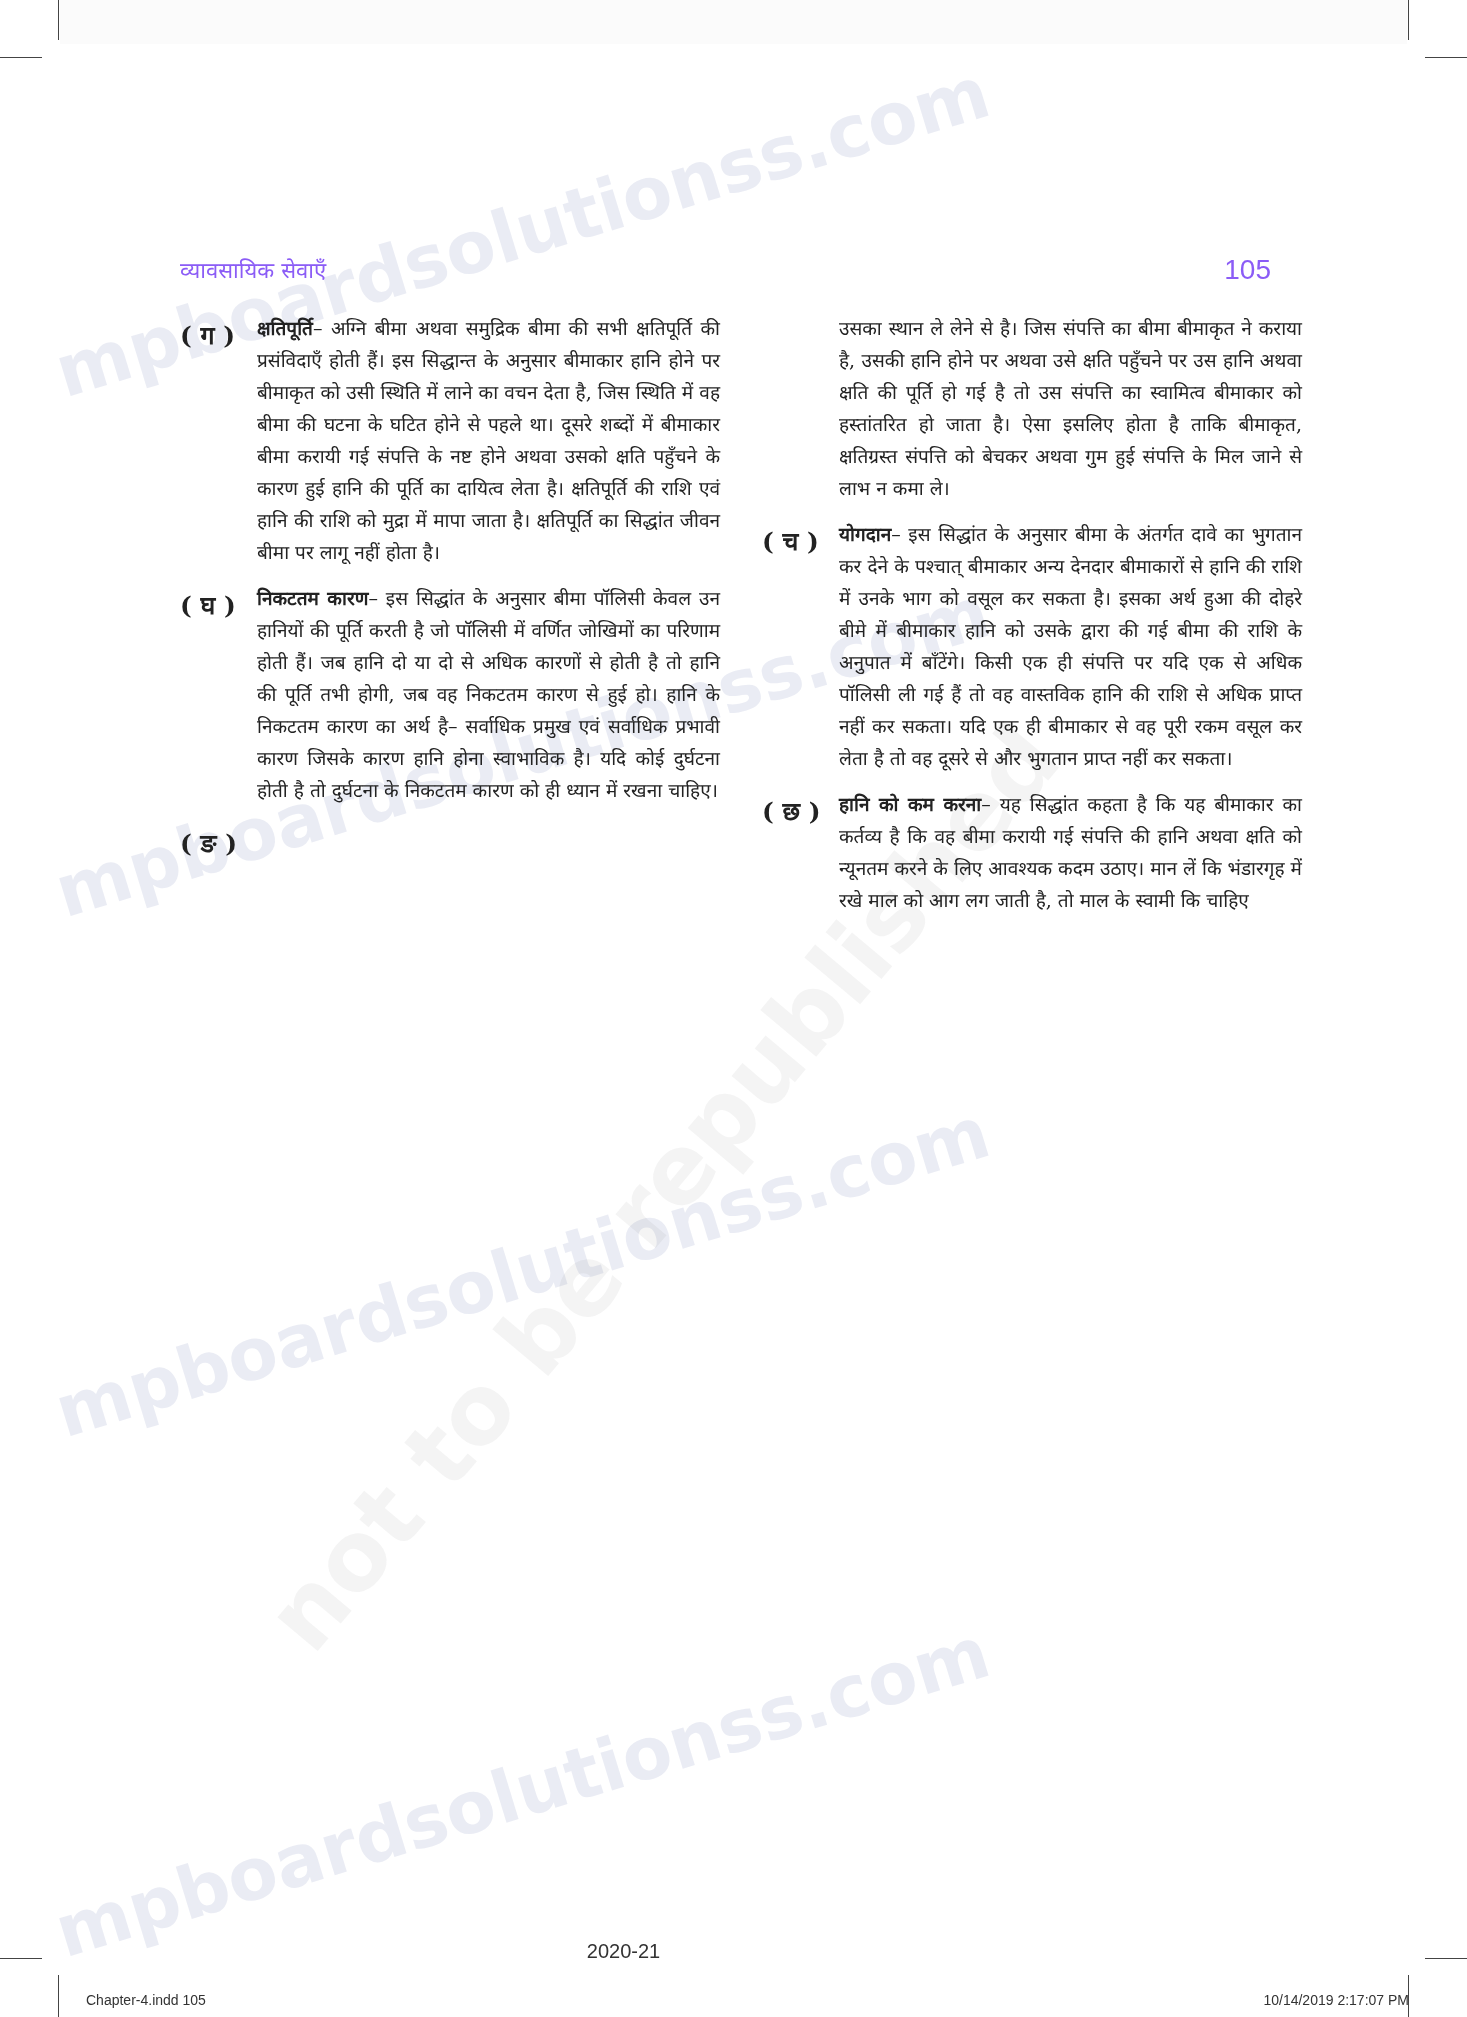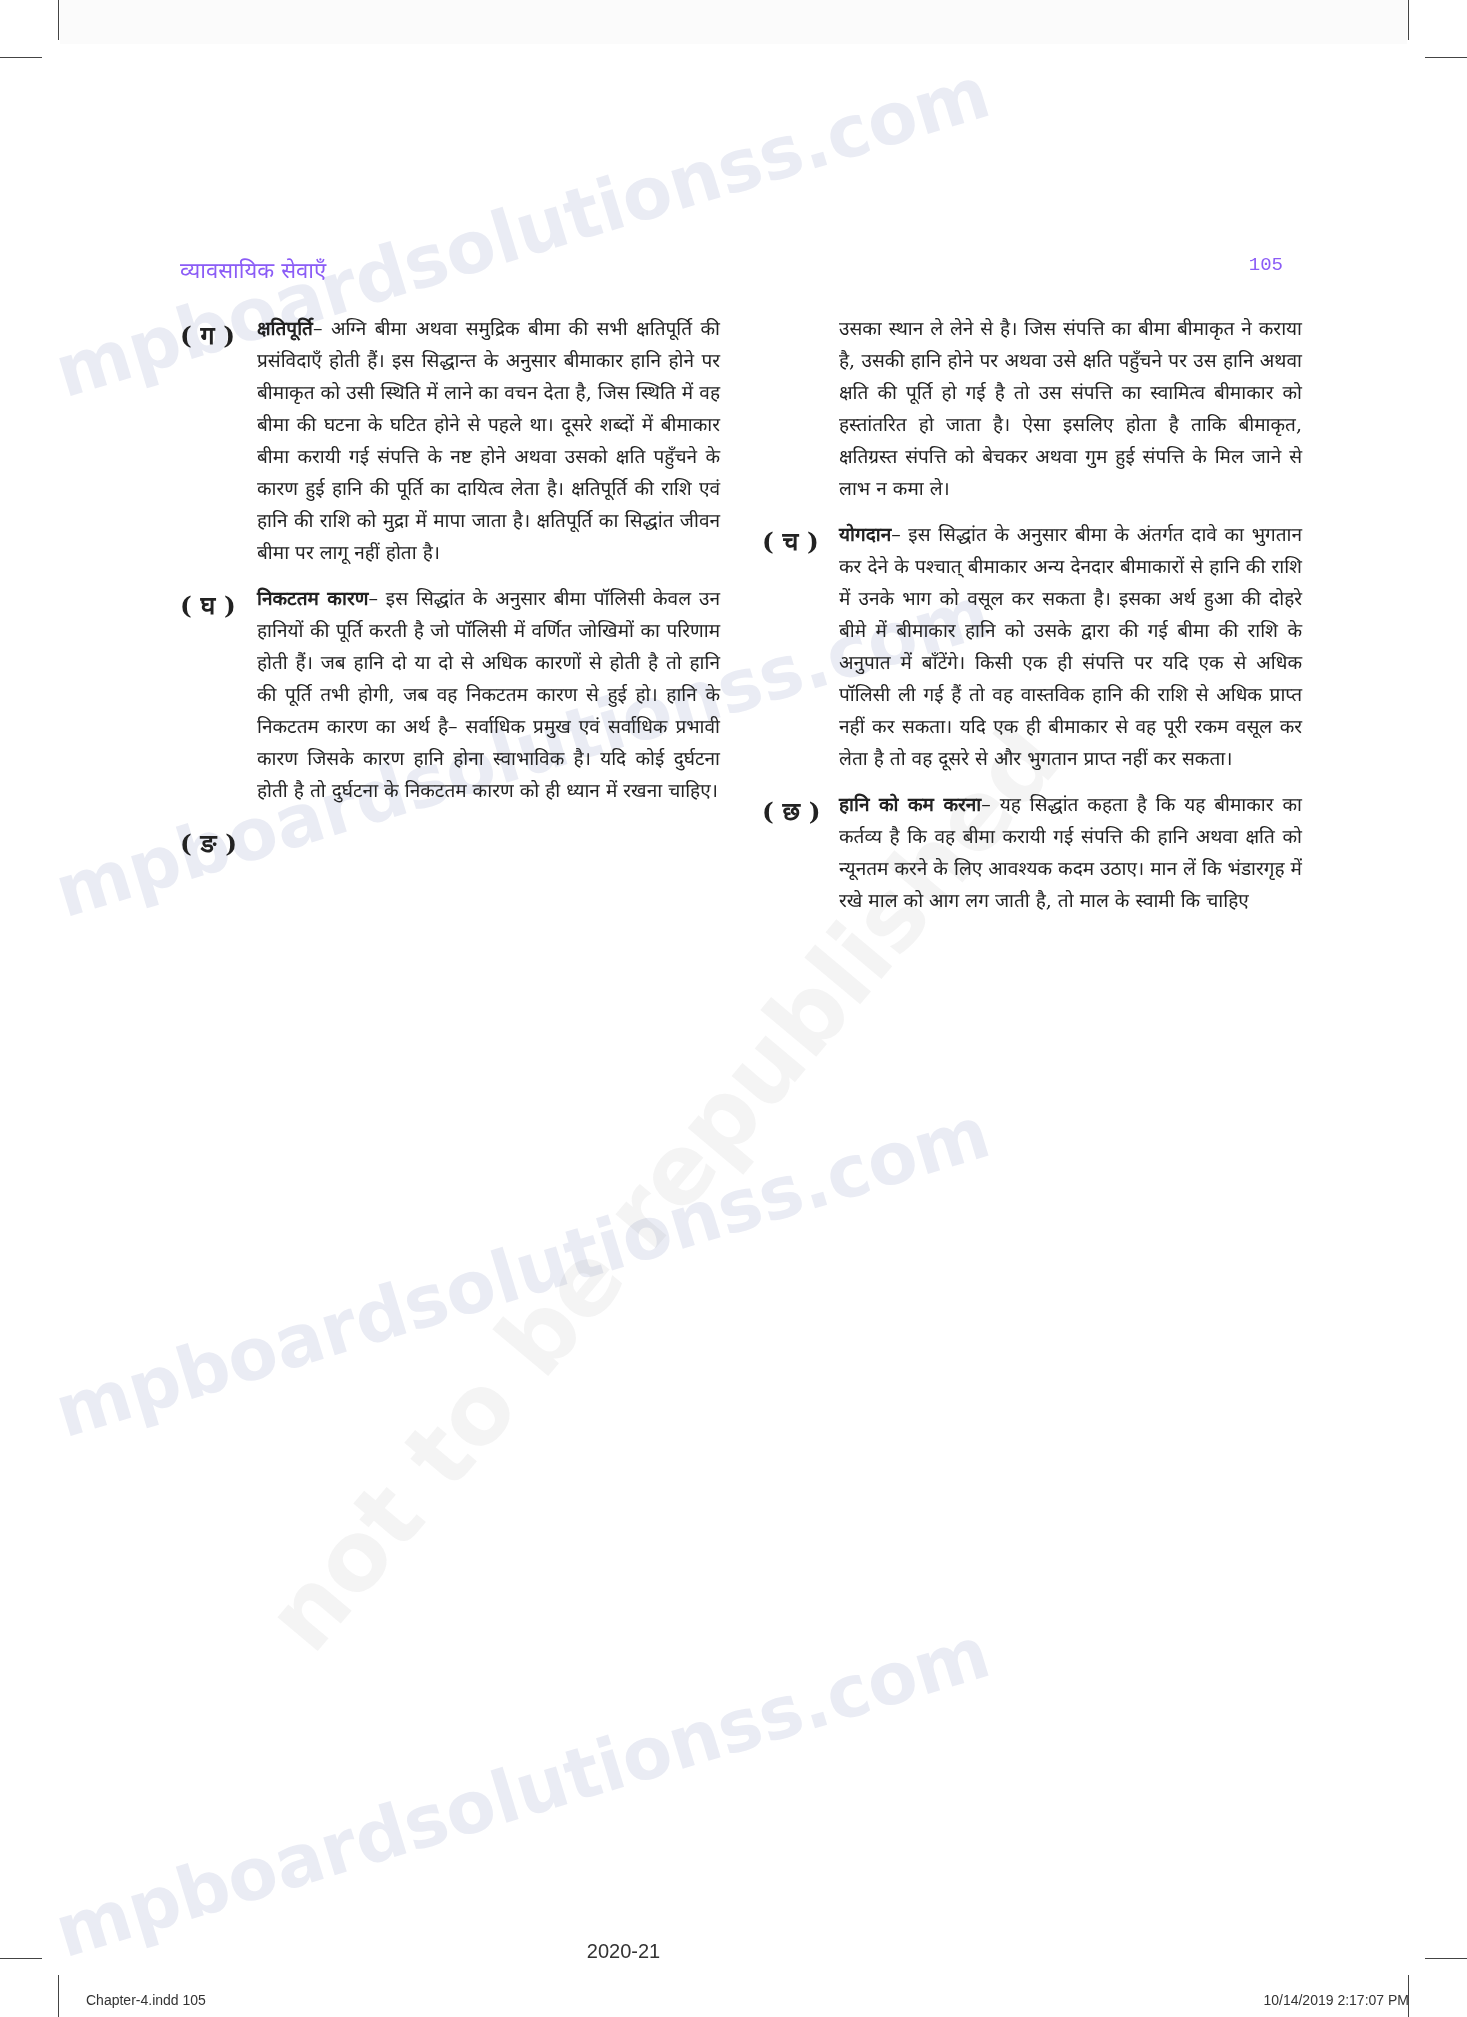--- a/index.html
+++ b/index.html
@@ -13,21 +13,21 @@
     .crop { position: absolute; background: #444; }
     .crop.v { width: 1px; }
     .crop.h { height: 1px; }
     .watermark {
       position: absolute; font-family: "DejaVu Sans", sans-serif; font-weight: bold;
       color: rgba(90, 110, 170, 0.13); white-space: nowrap; transform-origin: left bottom;
       pointer-events: none;
     }
     .running-head { position: absolute; top: 254px; font-size: 22px; color: #8b5cf6; text-align: right; }
     .running-head.left { left: 180px; }
-    .running-head.right { right: 184px; font-family: Liberation Mono, monospace; font-size: 19px; }
+    .running-head.right { right: 196px; font-family: Liberation Sans, sans-serif; font-size: 28px; }
     .column { position: absolute; top: 312px; width: 540px; }
     .col-left { left: 180px; }
     .col-right { left: 750px; margin-left: 12px; }
     .item { position: relative; padding-left: 77px; margin-bottom: 14px; }
     .item.cont { padding-left: 77px; }
     .item-marker {
       position: absolute; left: 0; top: 0; font-weight: bold; font-size: 25px; line-height: 47.5px;
       color: #222; white-space: nowrap;
     }
     .item-text { font-size: 19px; line-height: 32px; text-align: justify; text-align-last: left; }

